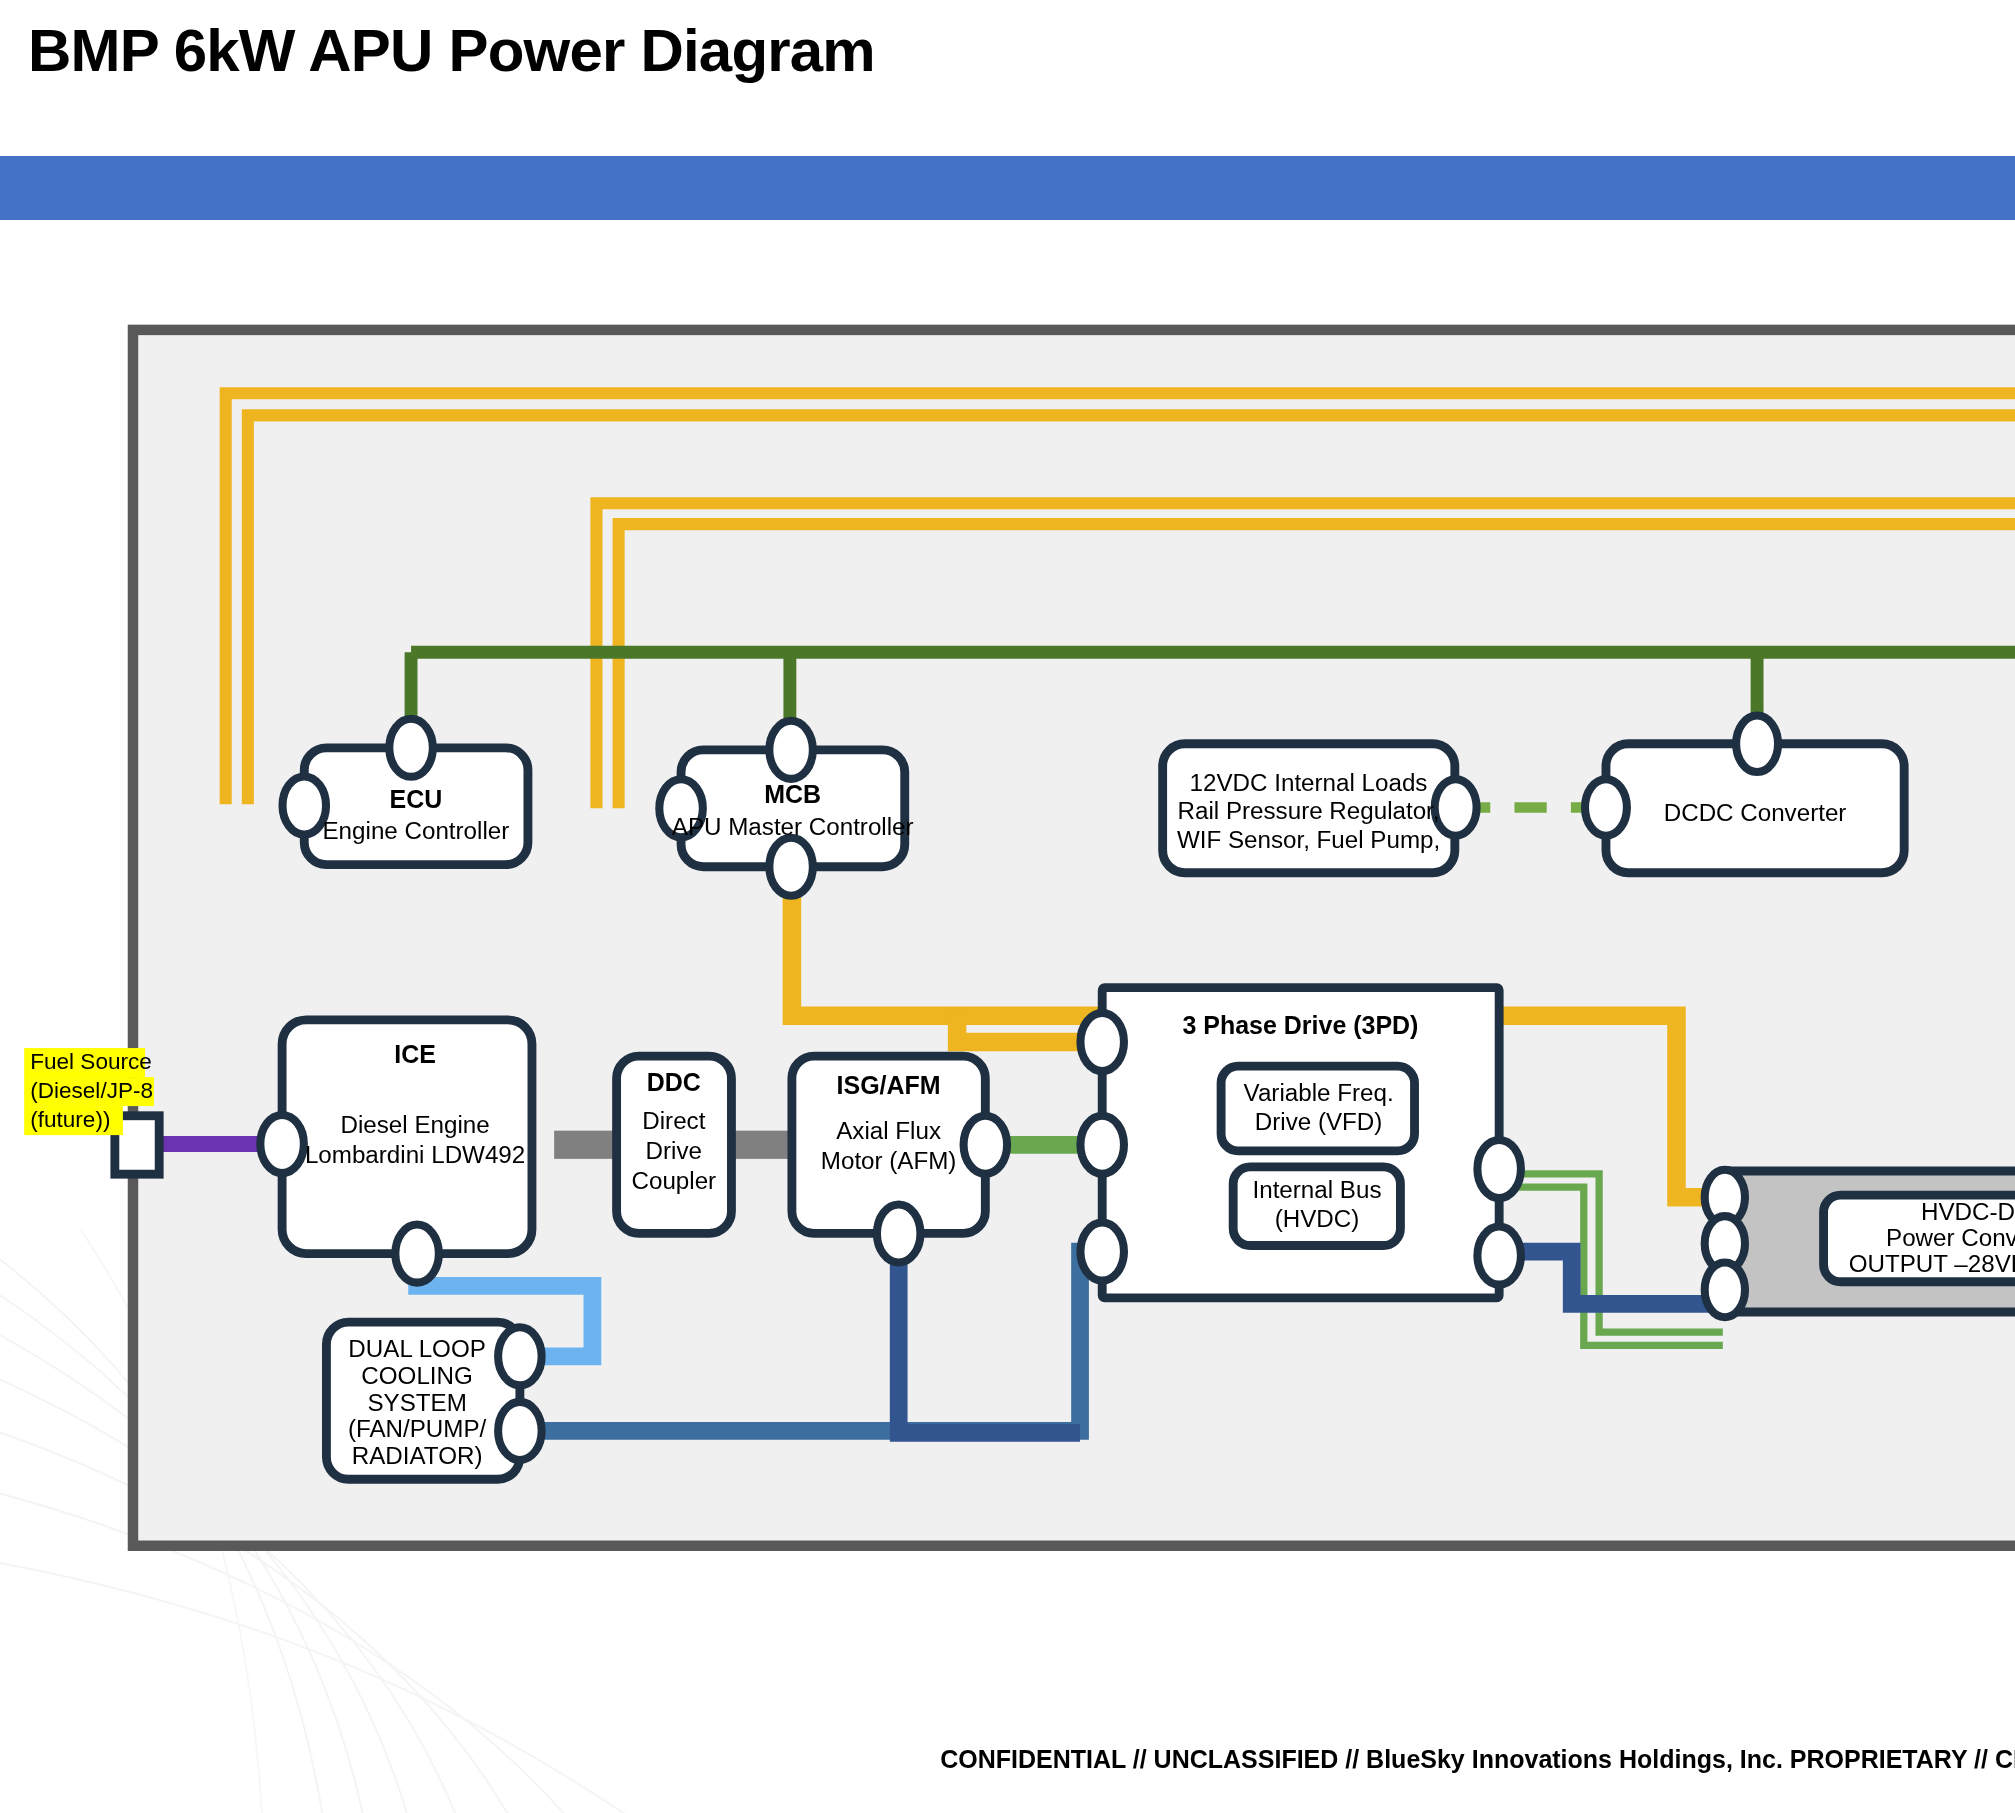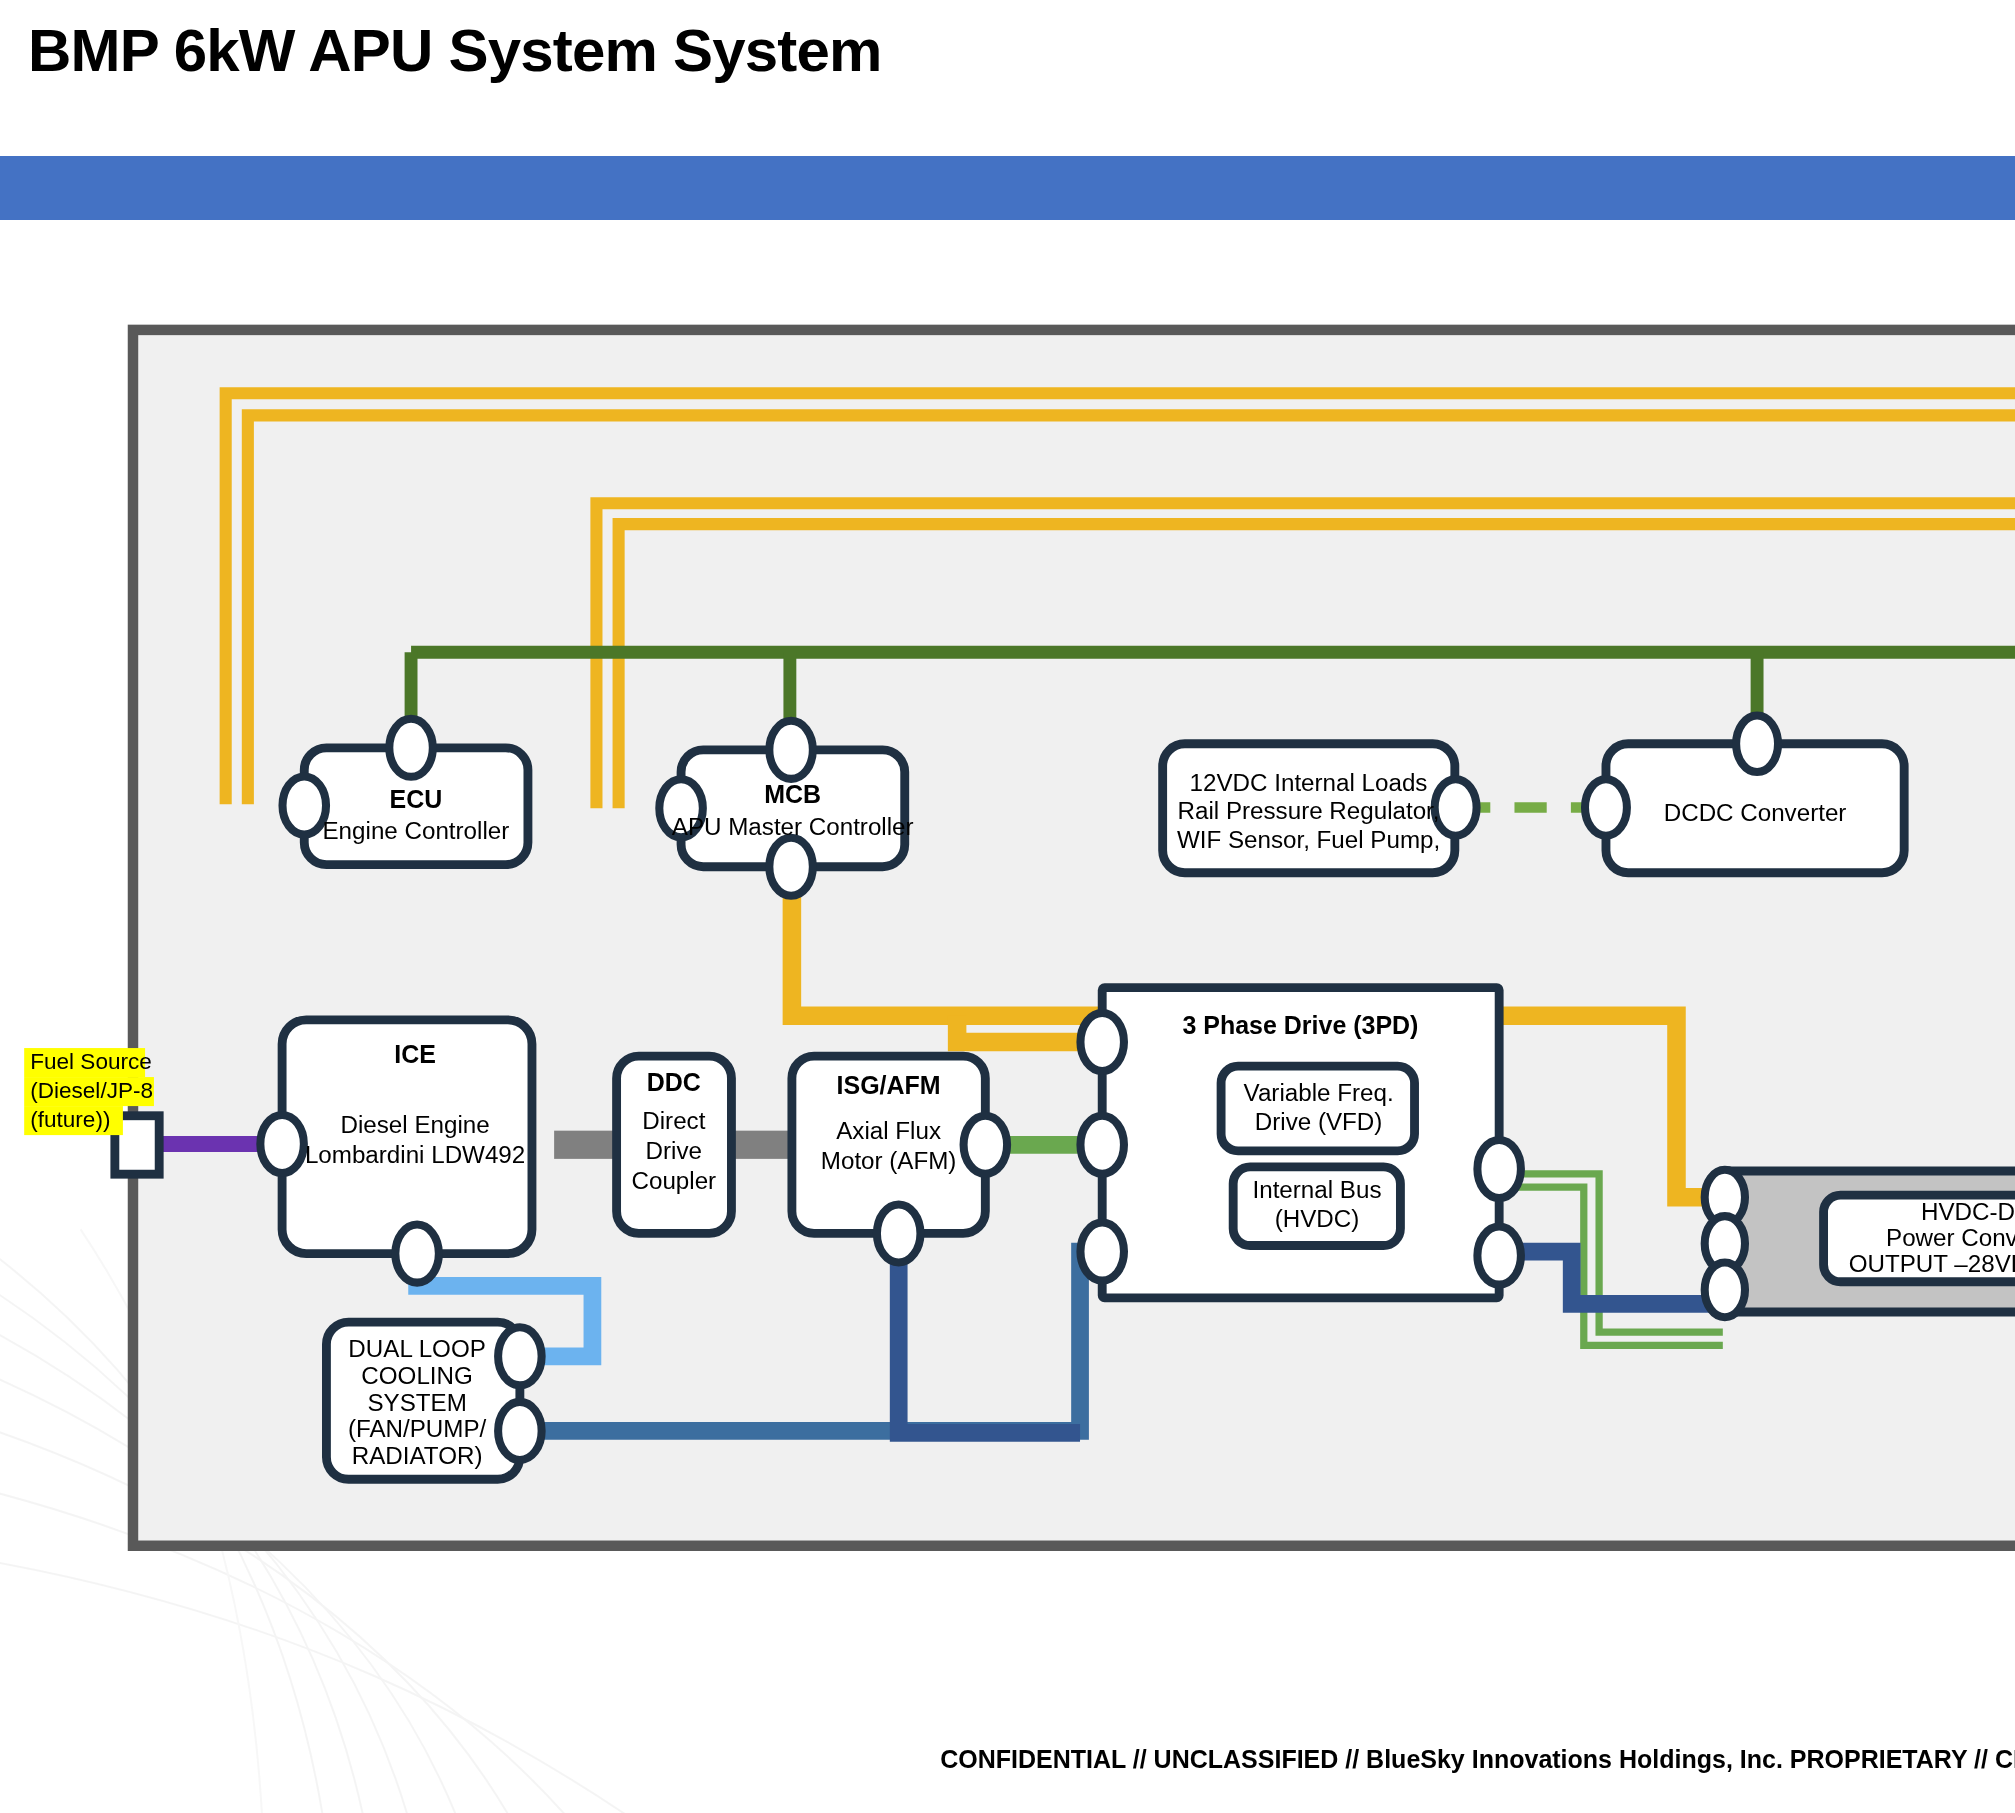--- a/index.html
+++ b/index.html
@@ -29,21 +29,21 @@
   .box{fill:#fff;stroke:#1f3042;stroke-width:22;}
   .port{fill:#fff;stroke:#1f3042;stroke-width:20;}
   .apuShell{fill:#f0f0f0;stroke:#595959;stroke-width:26;}
   .grayShell{fill:#c3c3c3;stroke:#1f3042;stroke-width:22;}
   .sq{fill:#fff;stroke:#1f3042;stroke-width:22;}
   .hl{fill:#ffff00;}
 </style>
 </head>
 <body>
 
-<div id="page-title">BMP 6kW APU System System</div>
+<div id="page-title">BMP 6kW APU Power Diagram</div>
 <div id="brand-bar"></div>
 
 <svg id="stage" viewBox="0 0 8000 4500">
 
   <g opacity="0.35">
     <path d="M-100 3050 C 400 3400, 700 3900, 800 4500" fill="none" stroke="#e2e2e2" stroke-width="5"></path>
     <path d="M-100 3150 C 450 3480, 780 3950, 900 4500" fill="none" stroke="#e2e2e2" stroke-width="5"></path>
     <path d="M-100 3260 C 500 3560, 860 4000, 1010 4500" fill="none" stroke="#e2e2e2" stroke-width="5"></path>
     <path d="M-100 3380 C 560 3650, 950 4060, 1130 4500" fill="none" stroke="#e2e2e2" stroke-width="5"></path>
     <path d="M-100 3520 C 620 3750, 1040 4130, 1260 4500" fill="none" stroke="#e2e2e2" stroke-width="5"></path>

